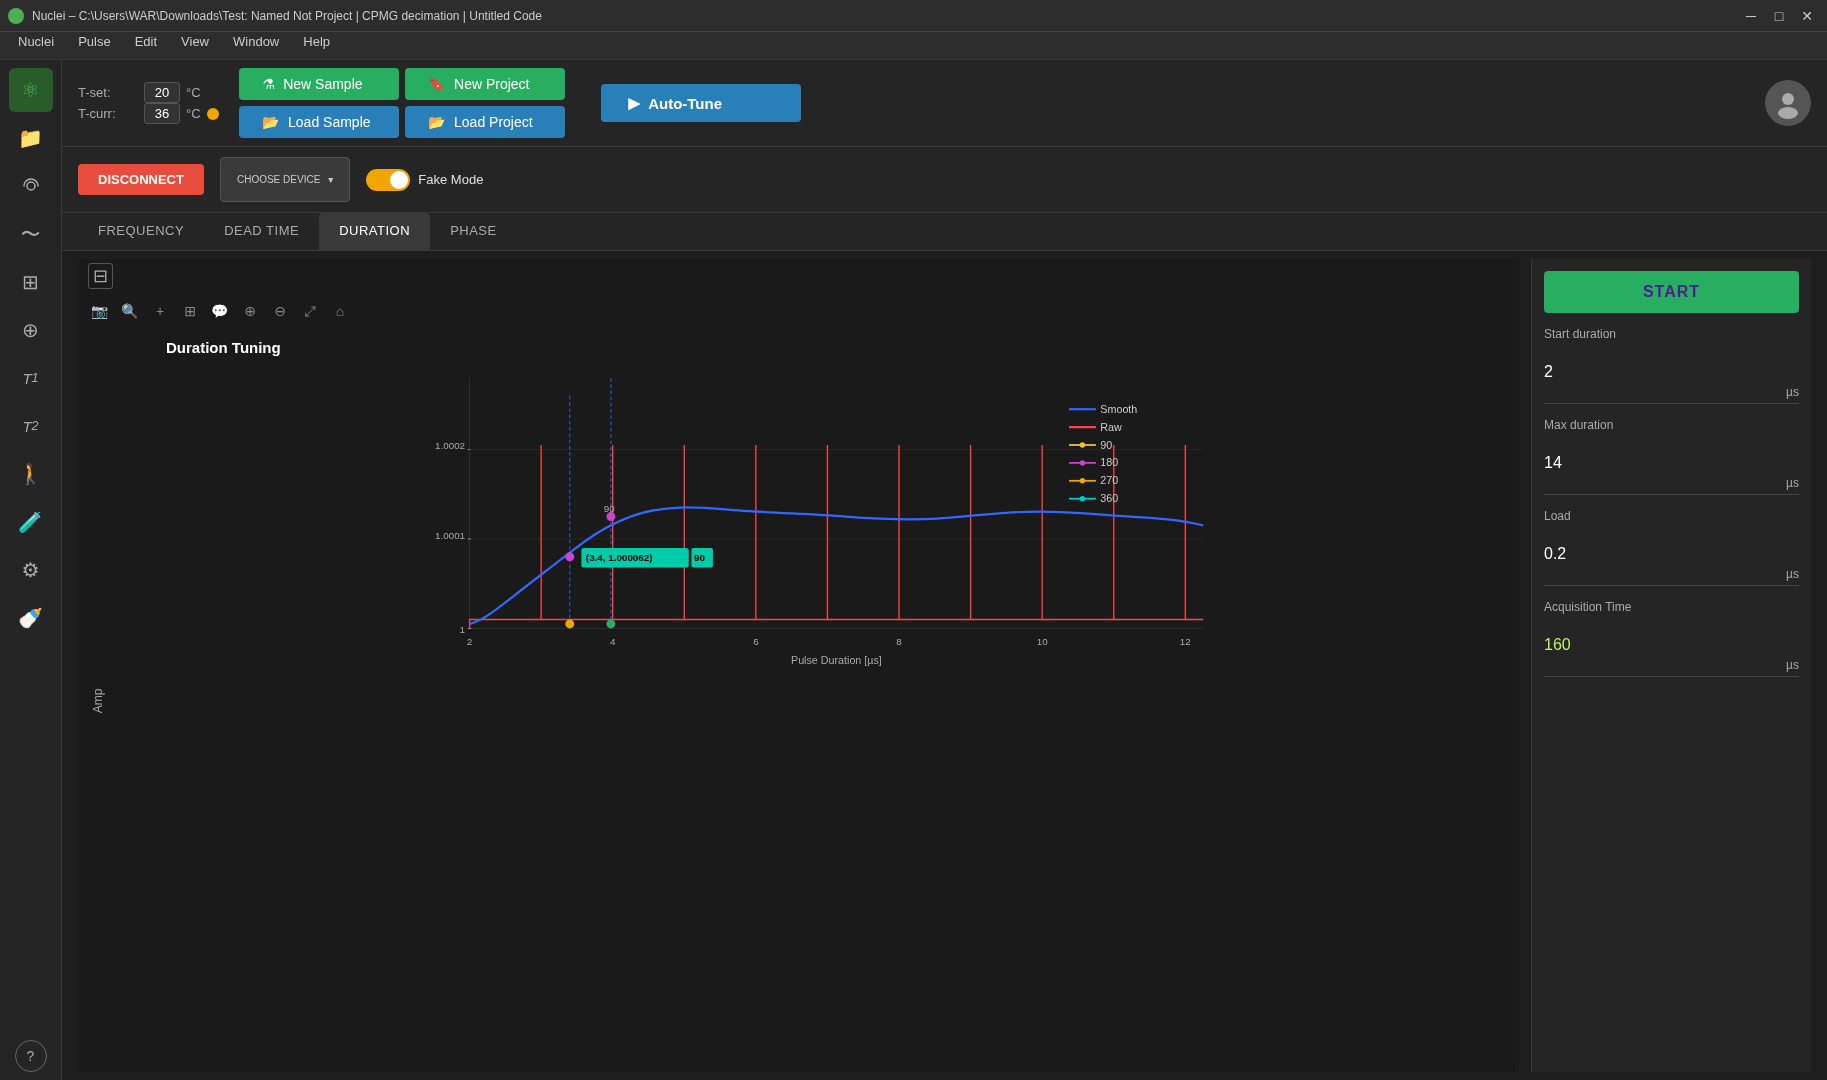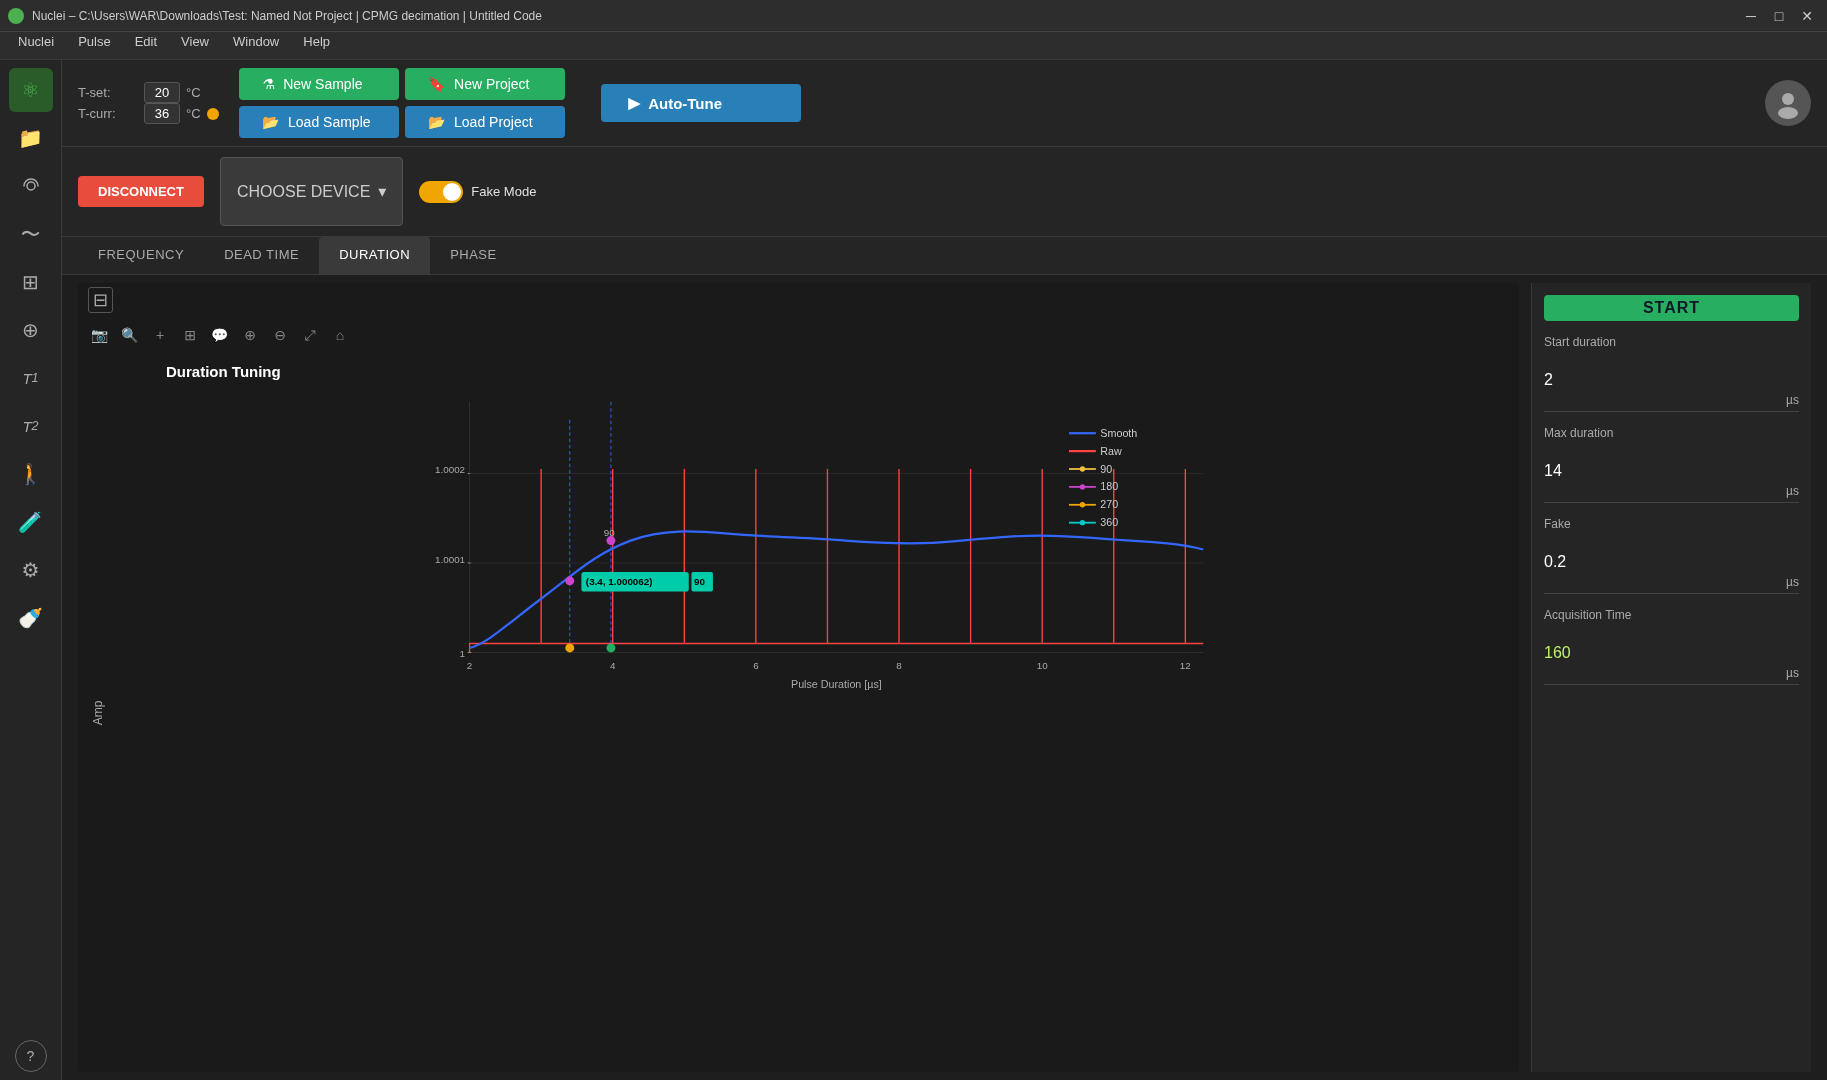--- a/index.html
+++ b/index.html
@@ -205,23 +205,23 @@
       padding: 8px 20px;
       cursor: pointer;
       font-size: 13px;
       font-weight: 700;
     }
     .btn-choose-device {
       background: #3a3a3a;
       color: #ccc;
       border: 1px solid #555;
       border-radius: 4px;
-      padding: 24px 16px;
-      cursor: pointer;
-      font-size: 16px;
+      padding: 16px 16px;
+      cursor: pointer;
+      font-size: 10px;
       display: flex; align-items: center; gap: 8px;
     }
     .fake-mode-row {
       display: flex; align-items: center; gap: 8px;
     }
     .toggle-switch {
       width: 44px; height: 22px;
       background: #f0a500;
       border-radius: 11px;
       position: relative;
@@ -307,24 +307,24 @@
       width: 280px;
       background: #252525;
       border-left: 1px solid #3a3a3a;
       display: flex;
       flex-direction: column;
       padding: 12px;
       gap: 14px;
     }
     .btn-start {
       background: #27ae60;
-      color: #0f172a;
+      color: #4c1d95;
       border: none;
       border-radius: 4px;
-      padding: 4px;
+      padding: 12px;
       cursor: pointer;
       font-size: 16px;
       font-weight: 700;
       letter-spacing: 1px;
       width: 100%;
     }
 
     .param-group {
       display: flex;
       flex-direction: column;
@@ -618,21 +618,21 @@
 
         <div class="param-group">
           <span class="param-label">Max duration</span>
           <div class="param-row">
             <input type="text" class="param-value" style="background: transparent; border: none; color: rgb(255, 255, 255); font-size: 16px; outline: none; flex: 1 1 0%;" value="14">
             <span class="param-unit">µs</span>
           </div>
         </div>
 
         <div class="param-group">
-          <span class="param-label">Fake</span>
+          <span class="param-label">Load</span>
           <div class="param-row">
             <input type="text" class="param-value" style="background: transparent; border: none; color: rgb(255, 255, 255); font-size: 16px; outline: none; flex: 1 1 0%;" value="0.2">
             <span class="param-unit">µs</span>
           </div>
         </div>
 
         <div class="param-group">
           <span class="param-label">Acquisition Time</span>
           <div class="param-row">
             <input type="text" class="param-value" style="background: transparent; border: none; color: #bef264; font-size: 16px; outline: none; flex: 1 1 0%;" value="160">

